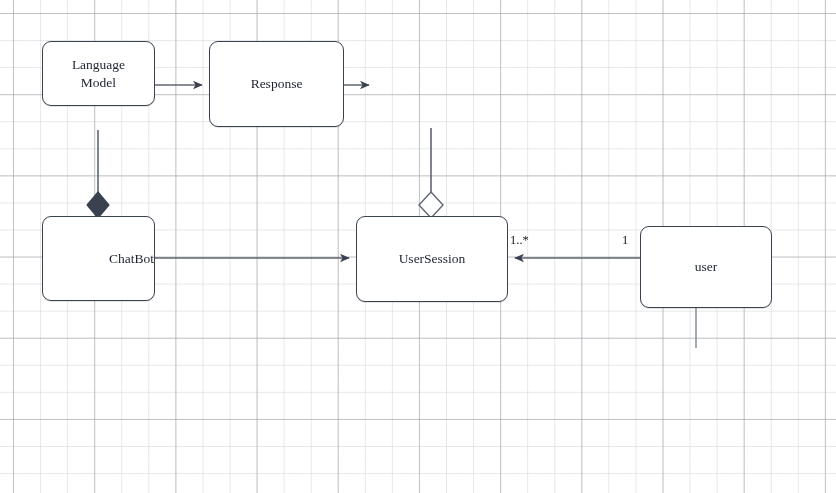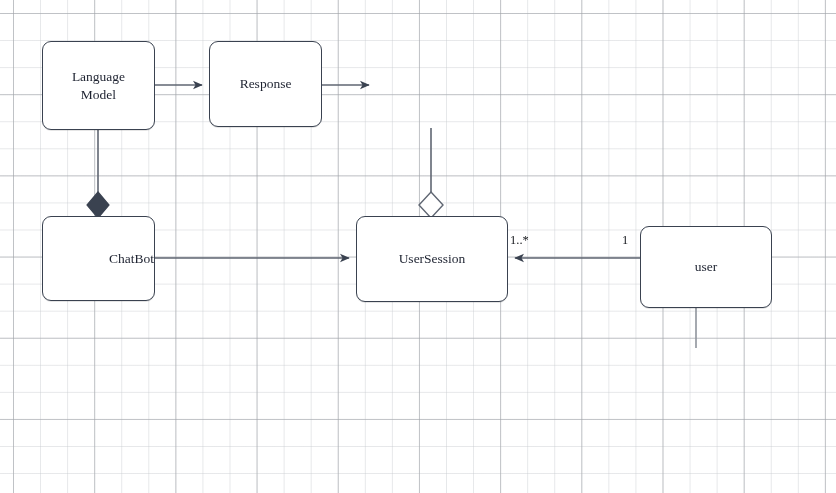--- a/index.html
+++ b/index.html
@@ -98,26 +98,26 @@
     <g>
       <line x1="431" y1="128" x2="431" y2="194" stroke="#5f6672" stroke-width="1.6"></line>
       <polygon points="431,192 443,205 431,218 419,205" fill="#ffffff" stroke="#5f6672" stroke-width="1.4"></polygon>
     </g>
 
     <g>
       <line x1="696" y1="300" x2="696" y2="348" stroke="#8f949c" stroke-width="1.6"></line>
     </g>
   </svg>
 
-  <div class="node" style="left:42px; top:41px; width:113px; height:89px;">
+  <div class="node" style="left:42px; top:41px; width:113px; height:65px;">
     <span>Language
 Model</span>
   </div>
 
-  <div class="node" style="left:209px; top:41px; width:113px; height:86px;">
+  <div class="node" style="left:209px; top:41px; width:135px; height:86px;">
     <span>Response</span>
   </div>
 
 
   <div class="node" style="left:42px; top:216px; width:113px; height:85px;justify-content:flex-end;">
     <span>ChatBot</span>
   </div>
 
   <div class="node" style="left:356px; top:216px; width:152px; height:86px;">
     <span>UserSession</span>

